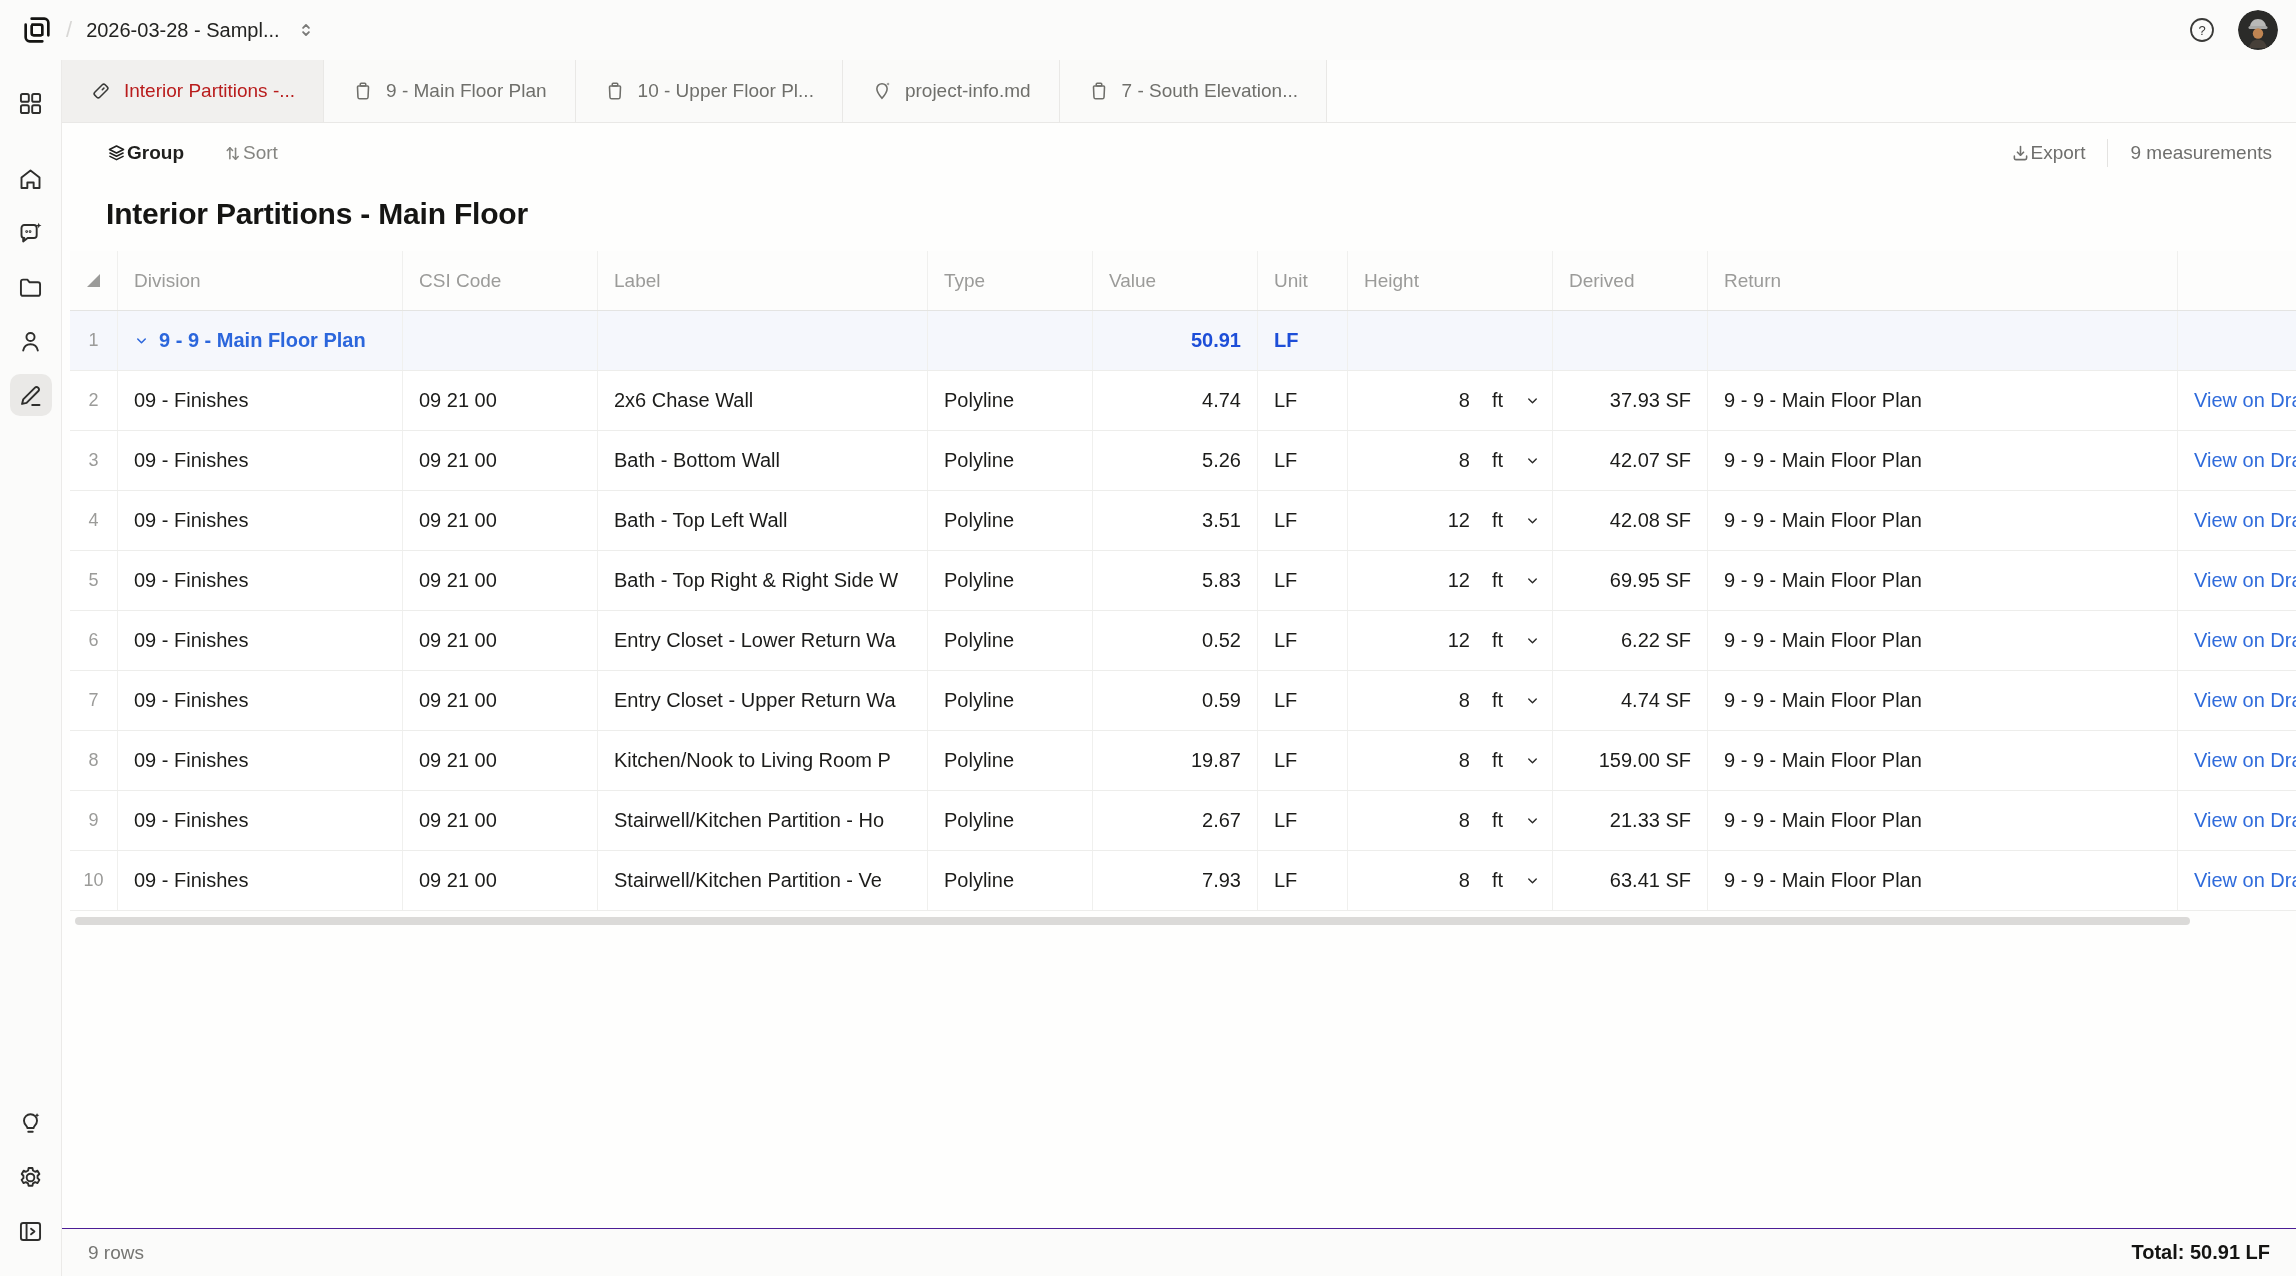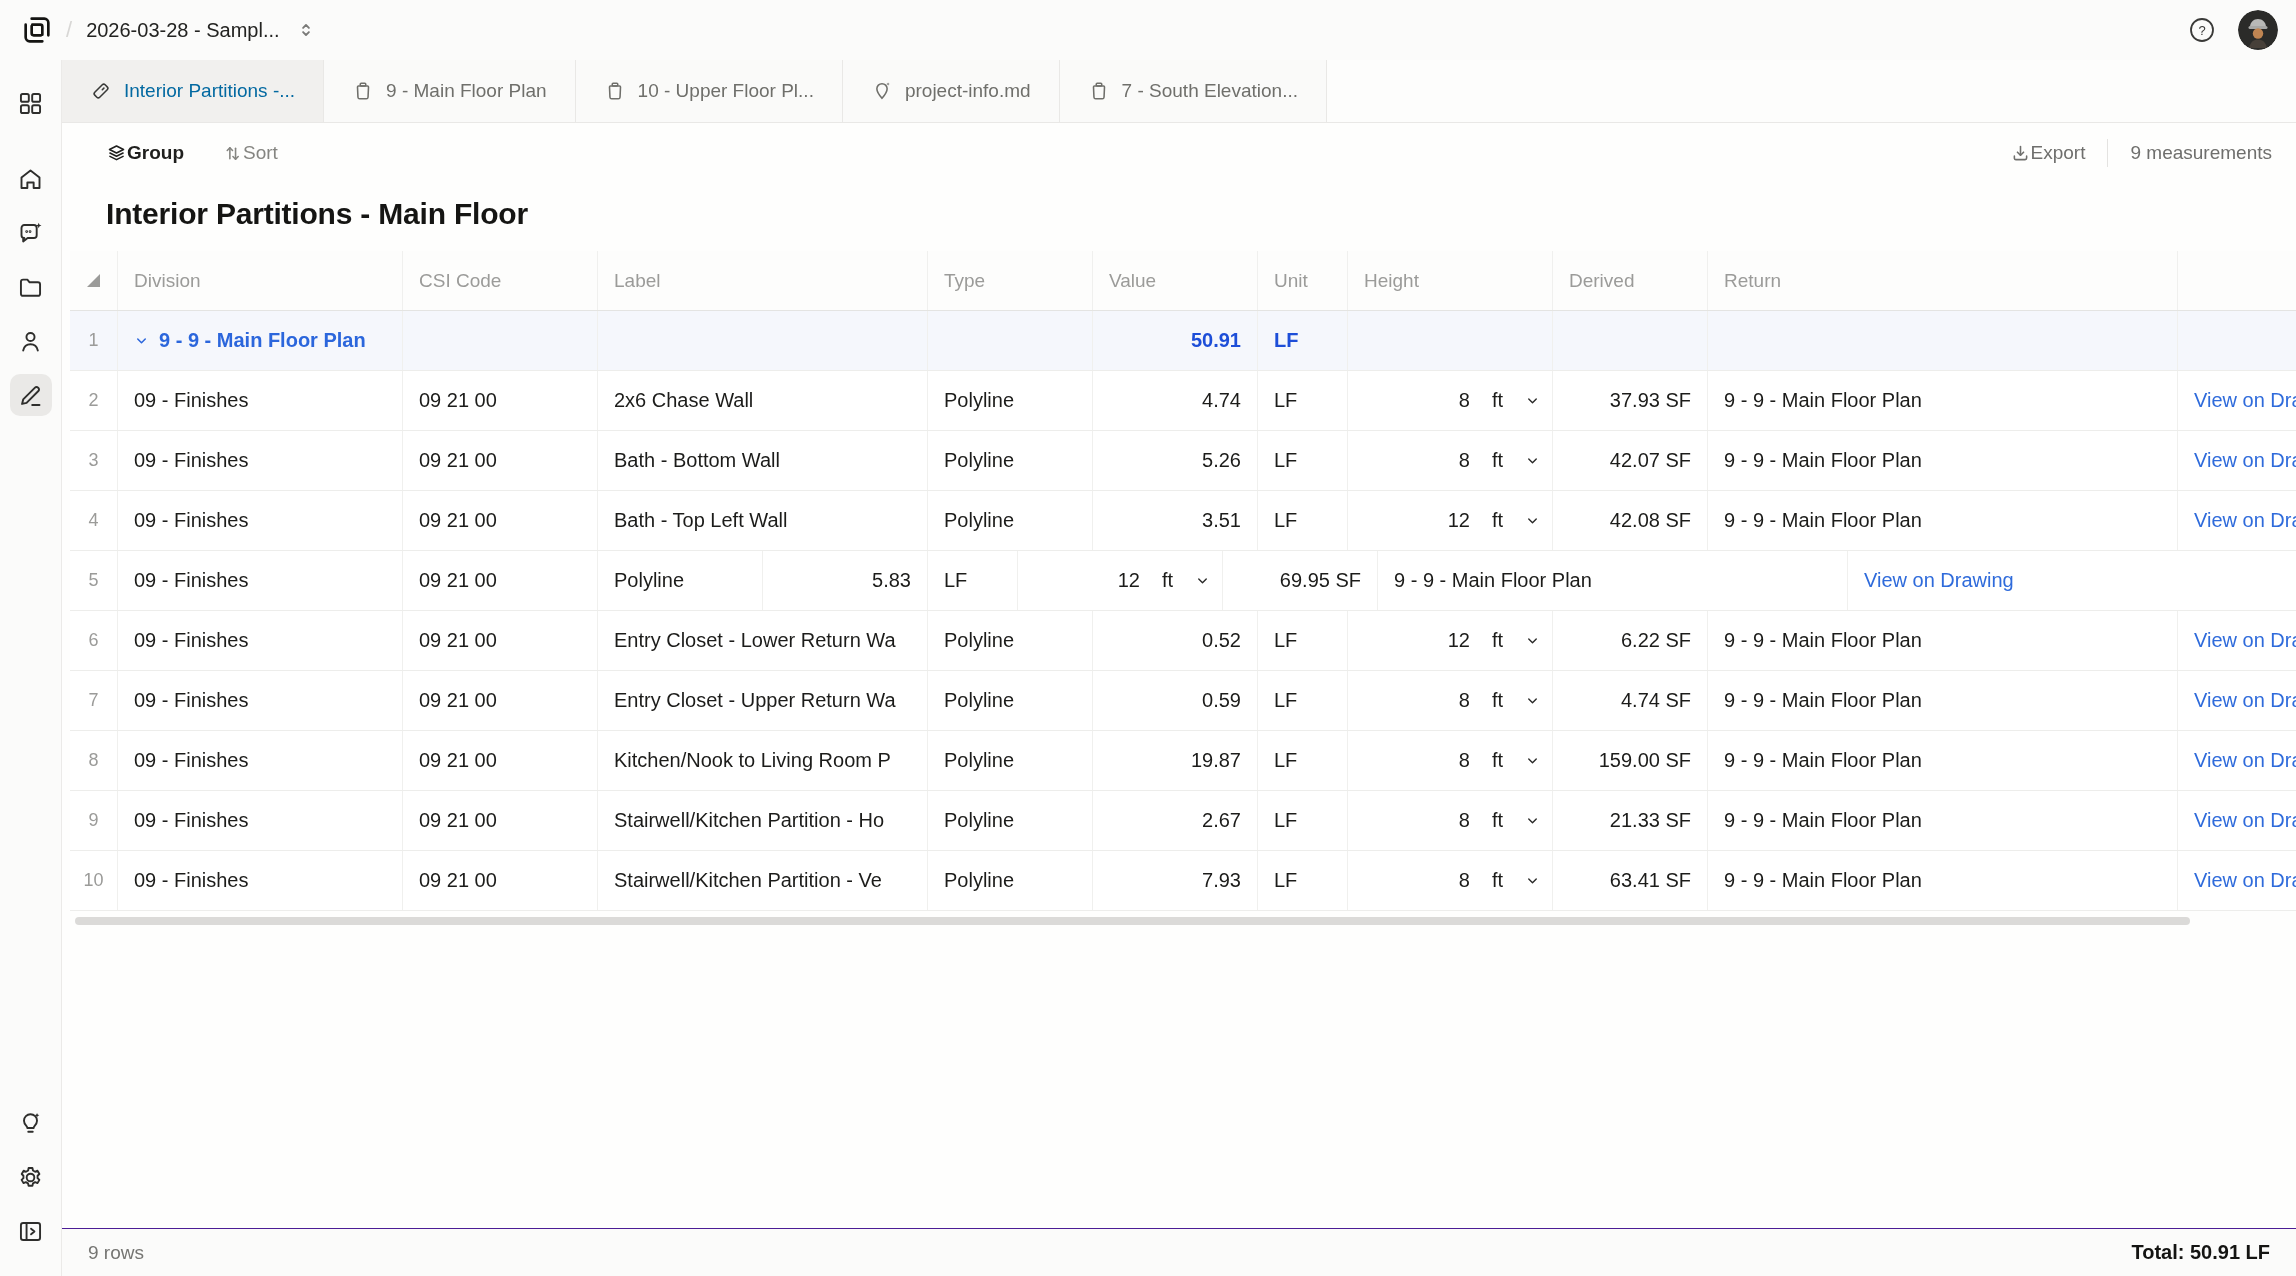--- a/index.html
+++ b/index.html
@@ -33,21 +33,21 @@
   .side-spacer{flex:1;}
   
   .main{position:absolute;top:60px;left:62px;right:0;bottom:48px;background:#FEFEFD;overflow:hidden;}
   
   .tabbar{height:62px;background:#FDFDFC;border-bottom:1px solid #E9E8E6;display:flex;align-items:stretch;}
   .tab{
     display:flex;align-items:center;gap:12px;padding:0 28px;
     background:#FAFAF9;border-right:1px solid #E9E8E6;
     font-size:19px;color:#6F6F6B;cursor:pointer;white-space:nowrap;
   }
-  .tab.active{background:#F1F0EE;color:#0369a1;font-weight:500;}
+  .tab.active{background:#F1F0EE;color:#b91c1c;font-weight:500;}
   
   .toolbar{height:60px;display:flex;align-items:center;padding:0 24px 0 44px;box-sizing:border-box;}
   .tool-btn{display:flex;align-items:center;font-size:19px;cursor:pointer;}
   .tool-btn.group{color:#1F1F1D;font-weight:600;}
   .tool-btn.sort{color:#85858 1;color:#858581;margin-left:38px;}
   .toolbar-right{margin-left:auto;display:flex;align-items:center;}
   .tool-btn.export{color:#6F6F6D;}
   .vsep{width:1px;height:28px;background:#E4E3E1;margin:0 22px;}
   .meas-count{font-size:19px;color:#6F6F6D;}
   
@@ -389,20 +389,21 @@
     <div class="cell c-drawing">9 - 9 - Main Floor Plan</div>
     <div class="cell c-view">
             <span class="view-link">View on Drawing</span>
           </div>
   </div>
 
   <div class="trow">
     <div class="cell c-num">5</div>
     <div class="cell c-division">09 - Finishes</div>
     <div class="cell c-csi">09 21 00</div>
+    <div class="cell c-label">Bath - Top Right &amp; Right Side W</div>
     <div class="cell c-type">Polyline</div>
     <div class="cell c-value">5.83</div>
     <div class="cell c-unit">LF</div>
     <div class="cell c-height">
       <span>12</span>
       <span>ft</span>
       <span>
         <svg width="15" height="15" viewBox="0 0 24 24" fill="none" stroke="#2A2A28" stroke-width="2.2" stroke-linecap="round" stroke-linejoin="round">
                 <path d="m6 9.5 6 6 6-6"></path>
               </svg>

